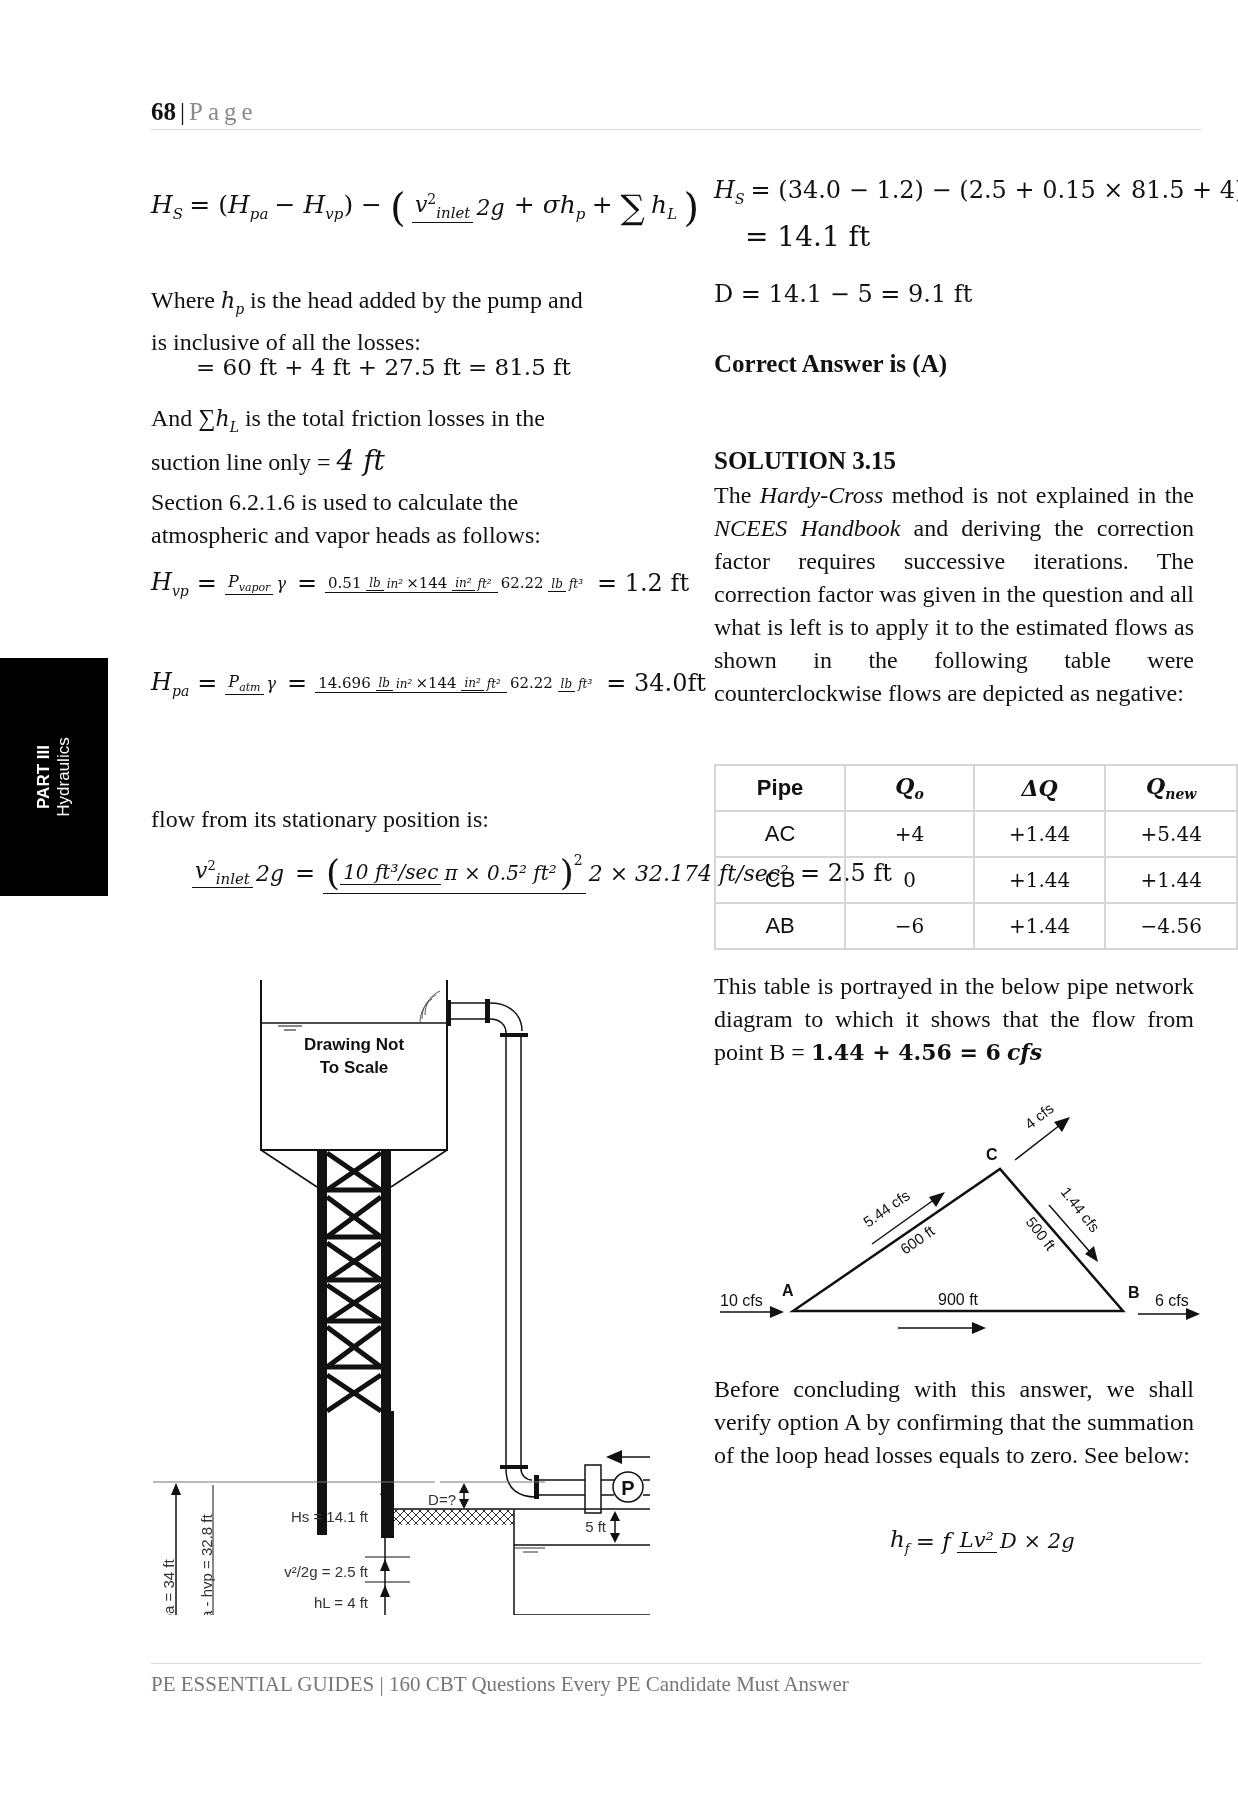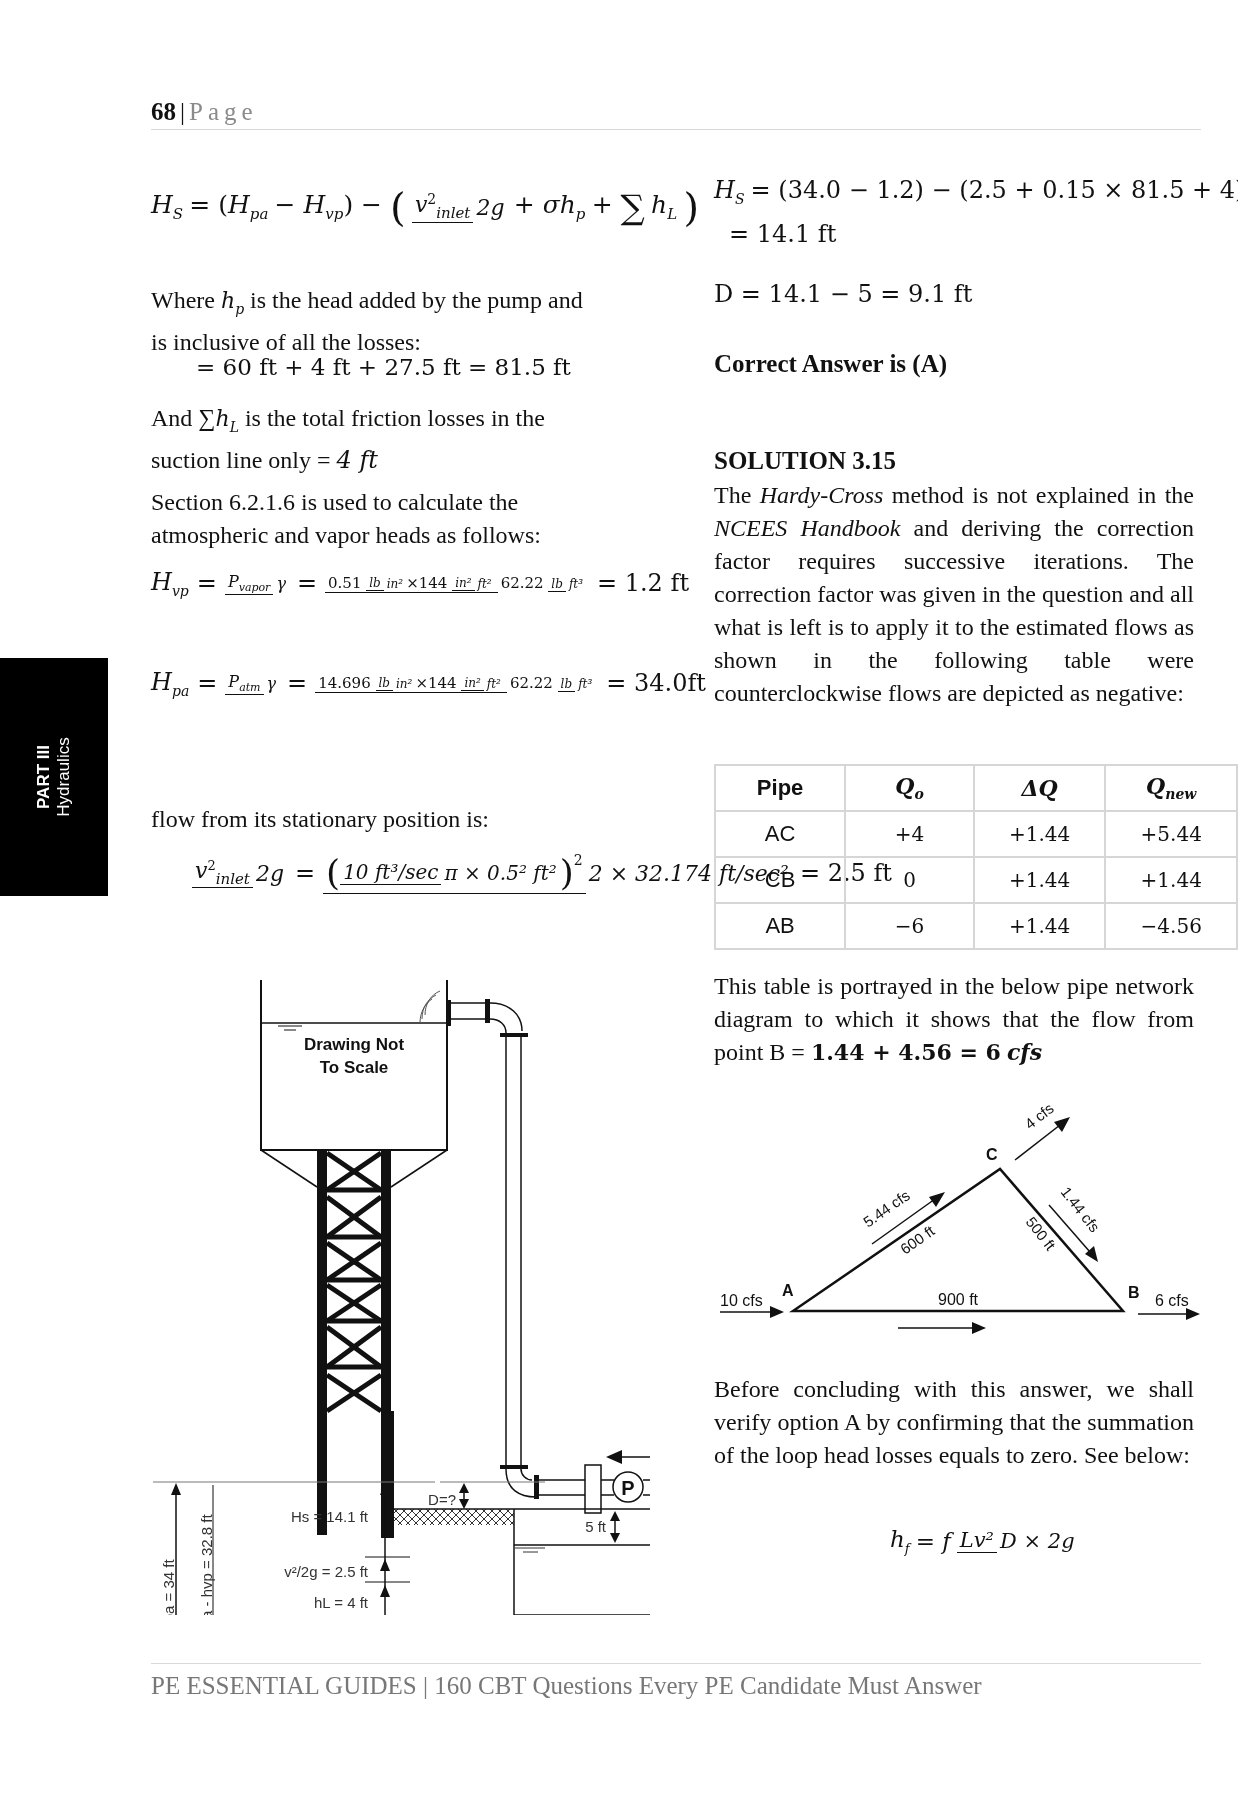--- a/index.html
+++ b/index.html
@@ -31,21 +31,21 @@
   .frac .den { padding: 0 3px; }
 
   
   .htable { left: 714px; top: 764px; border-collapse: collapse; }
   .htable td, .htable th { border: 2px solid #d6d6d6; width: 134px; height: 42px; text-align: center; font-size: 22px; }
   .htable th.pipe, .htable td.pipe { font-family: "Liberation Sans", sans-serif; font-size: 22px; border-radius: 16px; }
   .htable th.pipe { font-weight: bold; }
   .htable td.val { font-family: "DejaVu Serif", serif; font-size: 20px; }
   .htable th.mh { font-family: "DejaVu Serif", serif; font-style: italic; font-weight: bold; font-size: 22px; }
 
-  .footer { left: 151px; top: 1672px; font-size: 25px; color: #777; }
+  .footer { left: 151px; top: 1672px; font-size: 21px; color: #777; }
 </style>
 </head>
 <body>
 
 <div class="abs header">
   <span class="num">68</span><span class="bar">|</span><span class="pg">Page</span>
 </div>
 <div class="abs hrule" style="top:129px"></div>
 
 <div class="abs sidetab">
@@ -71,21 +71,21 @@
 </div>
 
 <div class="abs para" style="left:151px; top:284px; width:480px;">
   <span>Where</span> <span class="math" style="font-size:22px">h</span><sub class="math" style="font-size:14px">p</sub> <span>is the head added by the pump and</span><br>
   <span>is inclusive of all the losses:</span>
 </div>
 <div class="abs mathn" style="left:196px; top:354px; font-size:23px;">= 60 ft + 4 ft + 27.5 ft = 81.5 ft</div>
 
 <div class="abs para" style="left:151px; top:402px; width:480px;">
   <span>And ∑</span><span class="math" style="font-size:22px">h</span><sub class="math" style="font-size:14px">L</sub> <span>is the total friction losses in the</span><br>
-  <span>suction line only =</span> <span class="math" style="font-size:24px">4 ft</span>
+  <span>suction line only =</span> <span class="math" style="font-size:28px">4 ft</span>
 </div>
 
 <div class="abs para" style="left:151px; top:486px; width:480px;">
   <span>Section 6.2.1.6 is used to calculate the</span><br>
   <span>atmospheric and vapor heads as follows:</span>
 </div>
 
 <div class="abs" style="left:151px; top:568px; white-space:nowrap; display:flex; align-items:center; gap:8px; font-size:24px;">
   <span><span class="math">H</span><sub class="math" style="font-size:14px">vp</sub></span>
   <span class="mathn">=</span>
@@ -274,21 +274,21 @@
     <line x1="73" y1="510" x2="73" y2="712" stroke="#111" stroke-width="1"></line>
     <text transform="translate(72,600) rotate(-90)" text-anchor="middle" font-family="Liberation Sans, sans-serif" font-size="15" fill="#333">hpa - hvp = 32.8 ft</text>
     <path d="M73 712 L73 730 L88 730 L88 742" stroke="#111" stroke-width="1" fill="none"></path>
     <text x="80" y="760" font-family="Liberation Sans, sans-serif" font-size="15" fill="#333">hvp = 1.2 ft</text>
   </svg>
 </div>
 
 <div class="abs" style="left:714px; top:176px; font-size:24px; white-space:nowrap;">
   <span class="math">H</span><sub class="math" style="font-size:14px">S</sub> <span class="mathn">= (34.0 − 1.2) − (2.5 + 0.15 × 81.5 + 4)</span>
 </div>
-<div class="abs mathn" style="left:729px; top:220px; font-size:24px;">= 14.1 ft</div>
+<div class="abs mathn" style="left:745px; top:220px; font-size:28px;">= 14.1 ft</div>
 <div class="abs mathn" style="left:714px; top:280px; font-size:24px;">D = 14.1 − 5 = 9.1 ft</div>
 <div class="abs serif" style="left:714px; top:350px; font-size:25px; font-weight:bold;">Correct Answer is (A)</div>
 
 <div class="abs serif" style="left:714px; top:447px; font-size:25px; font-weight:bold;">SOLUTION 3.15</div>
 <div class="abs para" style="left:714px; top:479px; width:480px;">
   <span>The </span><i>Hardy-Cross</i><span> method is not explained in the </span><i>NCEES Handbook</i><span> and deriving the correction factor requires successive iterations. The correction factor was given in the question and all what is left is to apply it to the estimated flows as shown in the following table were counterclockwise flows are depicted as negative:</span>
 </div>
 
 <table class="abs htable">
   <tbody>

